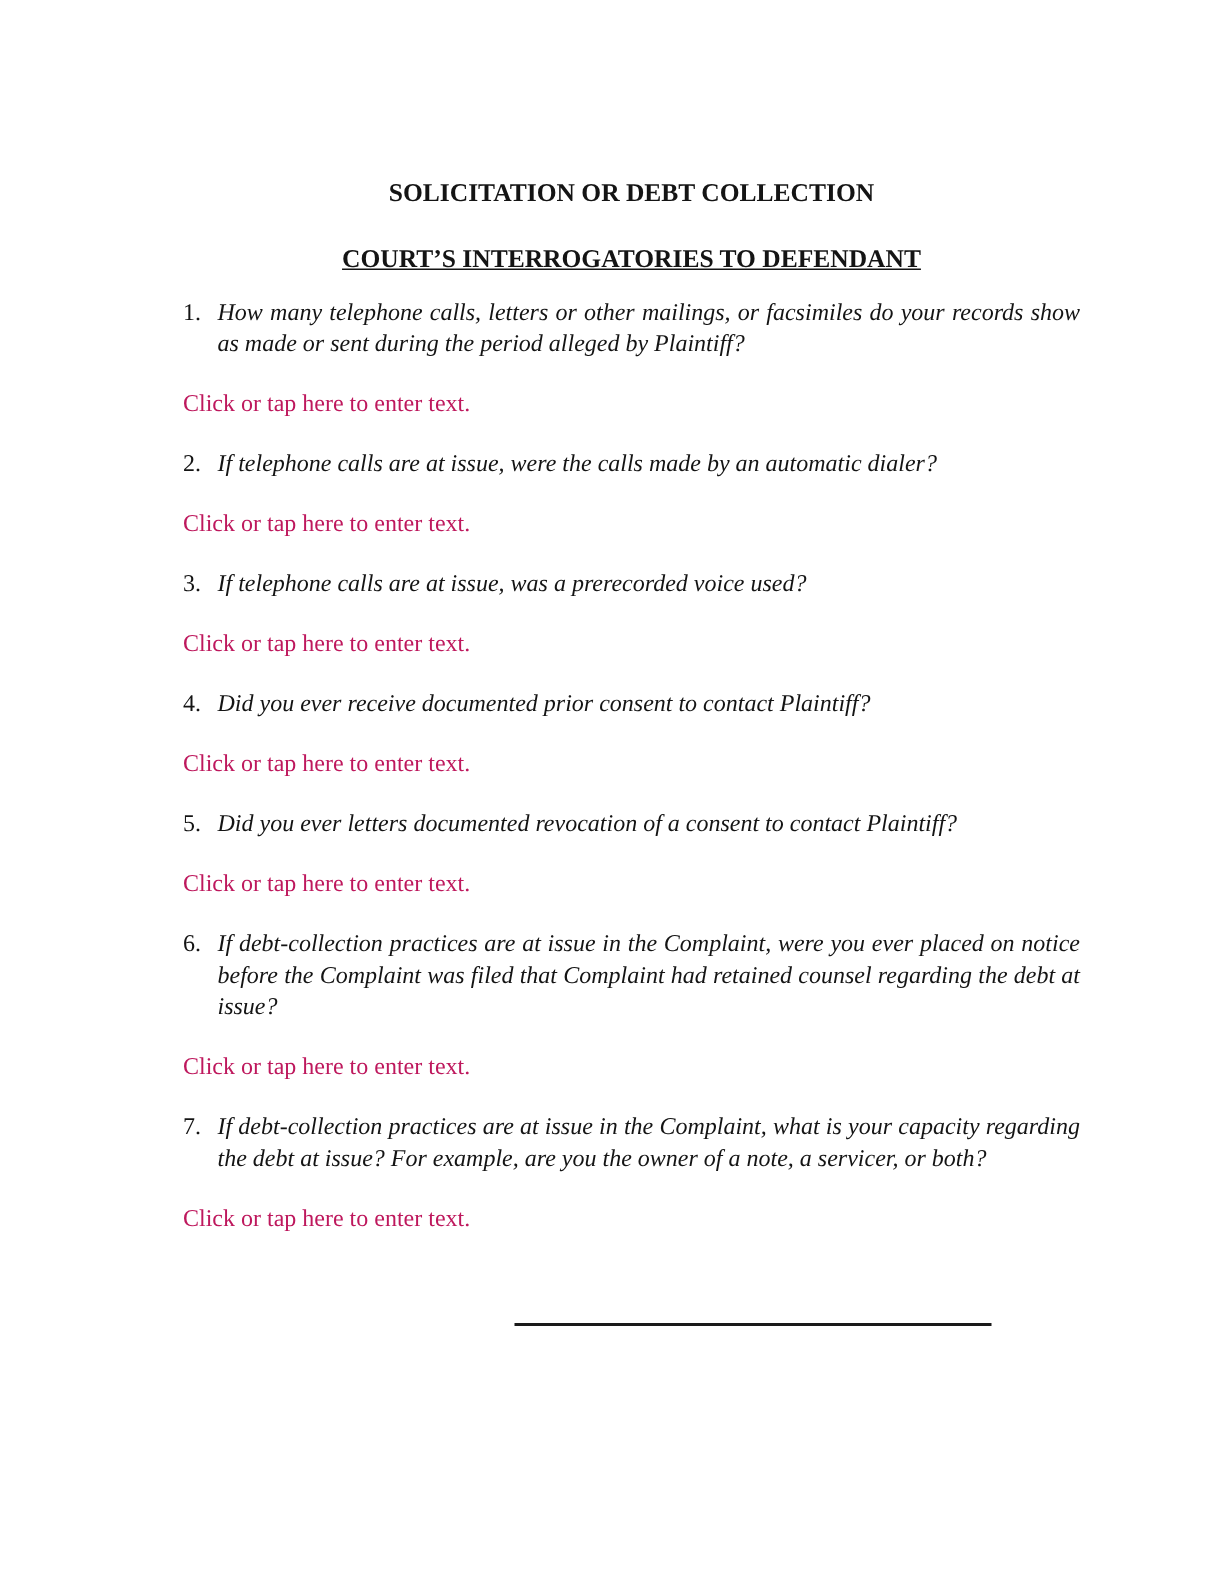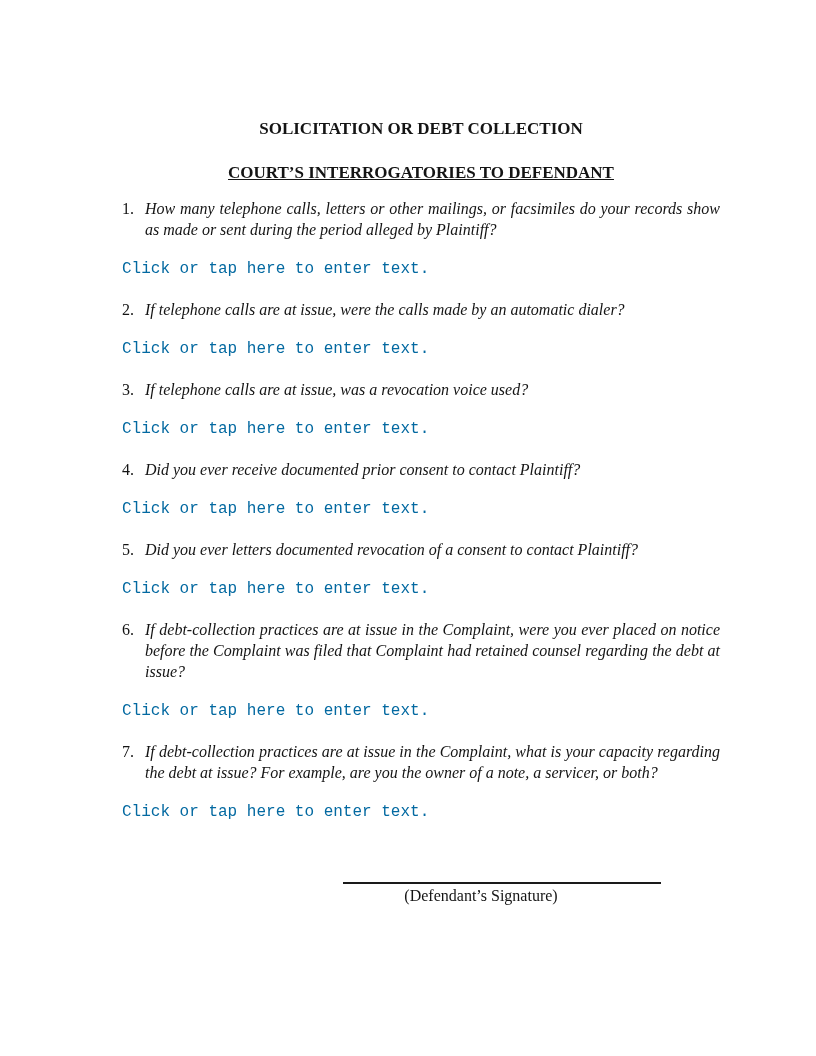--- a/index.html
+++ b/index.html
@@ -38,24 +38,23 @@
   .q-num {
     flex: 0 0 23px;
   }
   .q-text {
     flex: 1 1 auto;
     text-align: justify;
     text-align-last: left;
     font-style: italic;
   }
   .placeholder {
-    color: #0369a1;
+    color: #be185d;
     margin: 0 0 19px 0;
     cursor: text;
-    font-family: Liberation Mono, monospace;
   }
   .sig-block {
     position: absolute;
     left: 343px;
     top: 868px;
     width: 318px;
   }
   .sig-line {
     border-bottom: 2px solid #1a1a1a;
     height: 14px;
@@ -83,21 +82,21 @@
   <div class="placeholder">Click or tap here to enter text.</div>
 
   <div class="question">
     <span class="q-num">2.</span>
     <span class="q-text">If telephone calls are at issue, were the calls made by an automatic dialer?</span>
   </div>
   <div class="placeholder">Click or tap here to enter text.</div>
 
   <div class="question">
     <span class="q-num">3.</span>
-    <span class="q-text">If telephone calls are at issue, was a revocation voice used?</span>
+    <span class="q-text">If telephone calls are at issue, was a prerecorded voice used?</span>
   </div>
   <div class="placeholder">Click or tap here to enter text.</div>
 
   <div class="question">
     <span class="q-num">4.</span>
     <span class="q-text">Did you ever receive documented prior consent to contact Plaintiff?</span>
   </div>
   <div class="placeholder">Click or tap here to enter text.</div>
 
   <div class="question">
@@ -113,16 +112,15 @@
   <div class="placeholder">Click or tap here to enter text.</div>
 
   <div class="question">
     <span class="q-num">7.</span>
     <span class="q-text">If debt-collection practices are at issue in the Complaint, what is your capacity regarding the debt at issue? For example, are you the owner of a note, a servicer, or both?</span>
   </div>
   <div class="placeholder">Click or tap here to enter text.</div>
 
   <div class="sig-block">
     <div class="sig-line"></div>
-    <div class="sig-label">(Defendant’s Signature)</div>
   </div>
 
 </div>
 
 </body></html>

